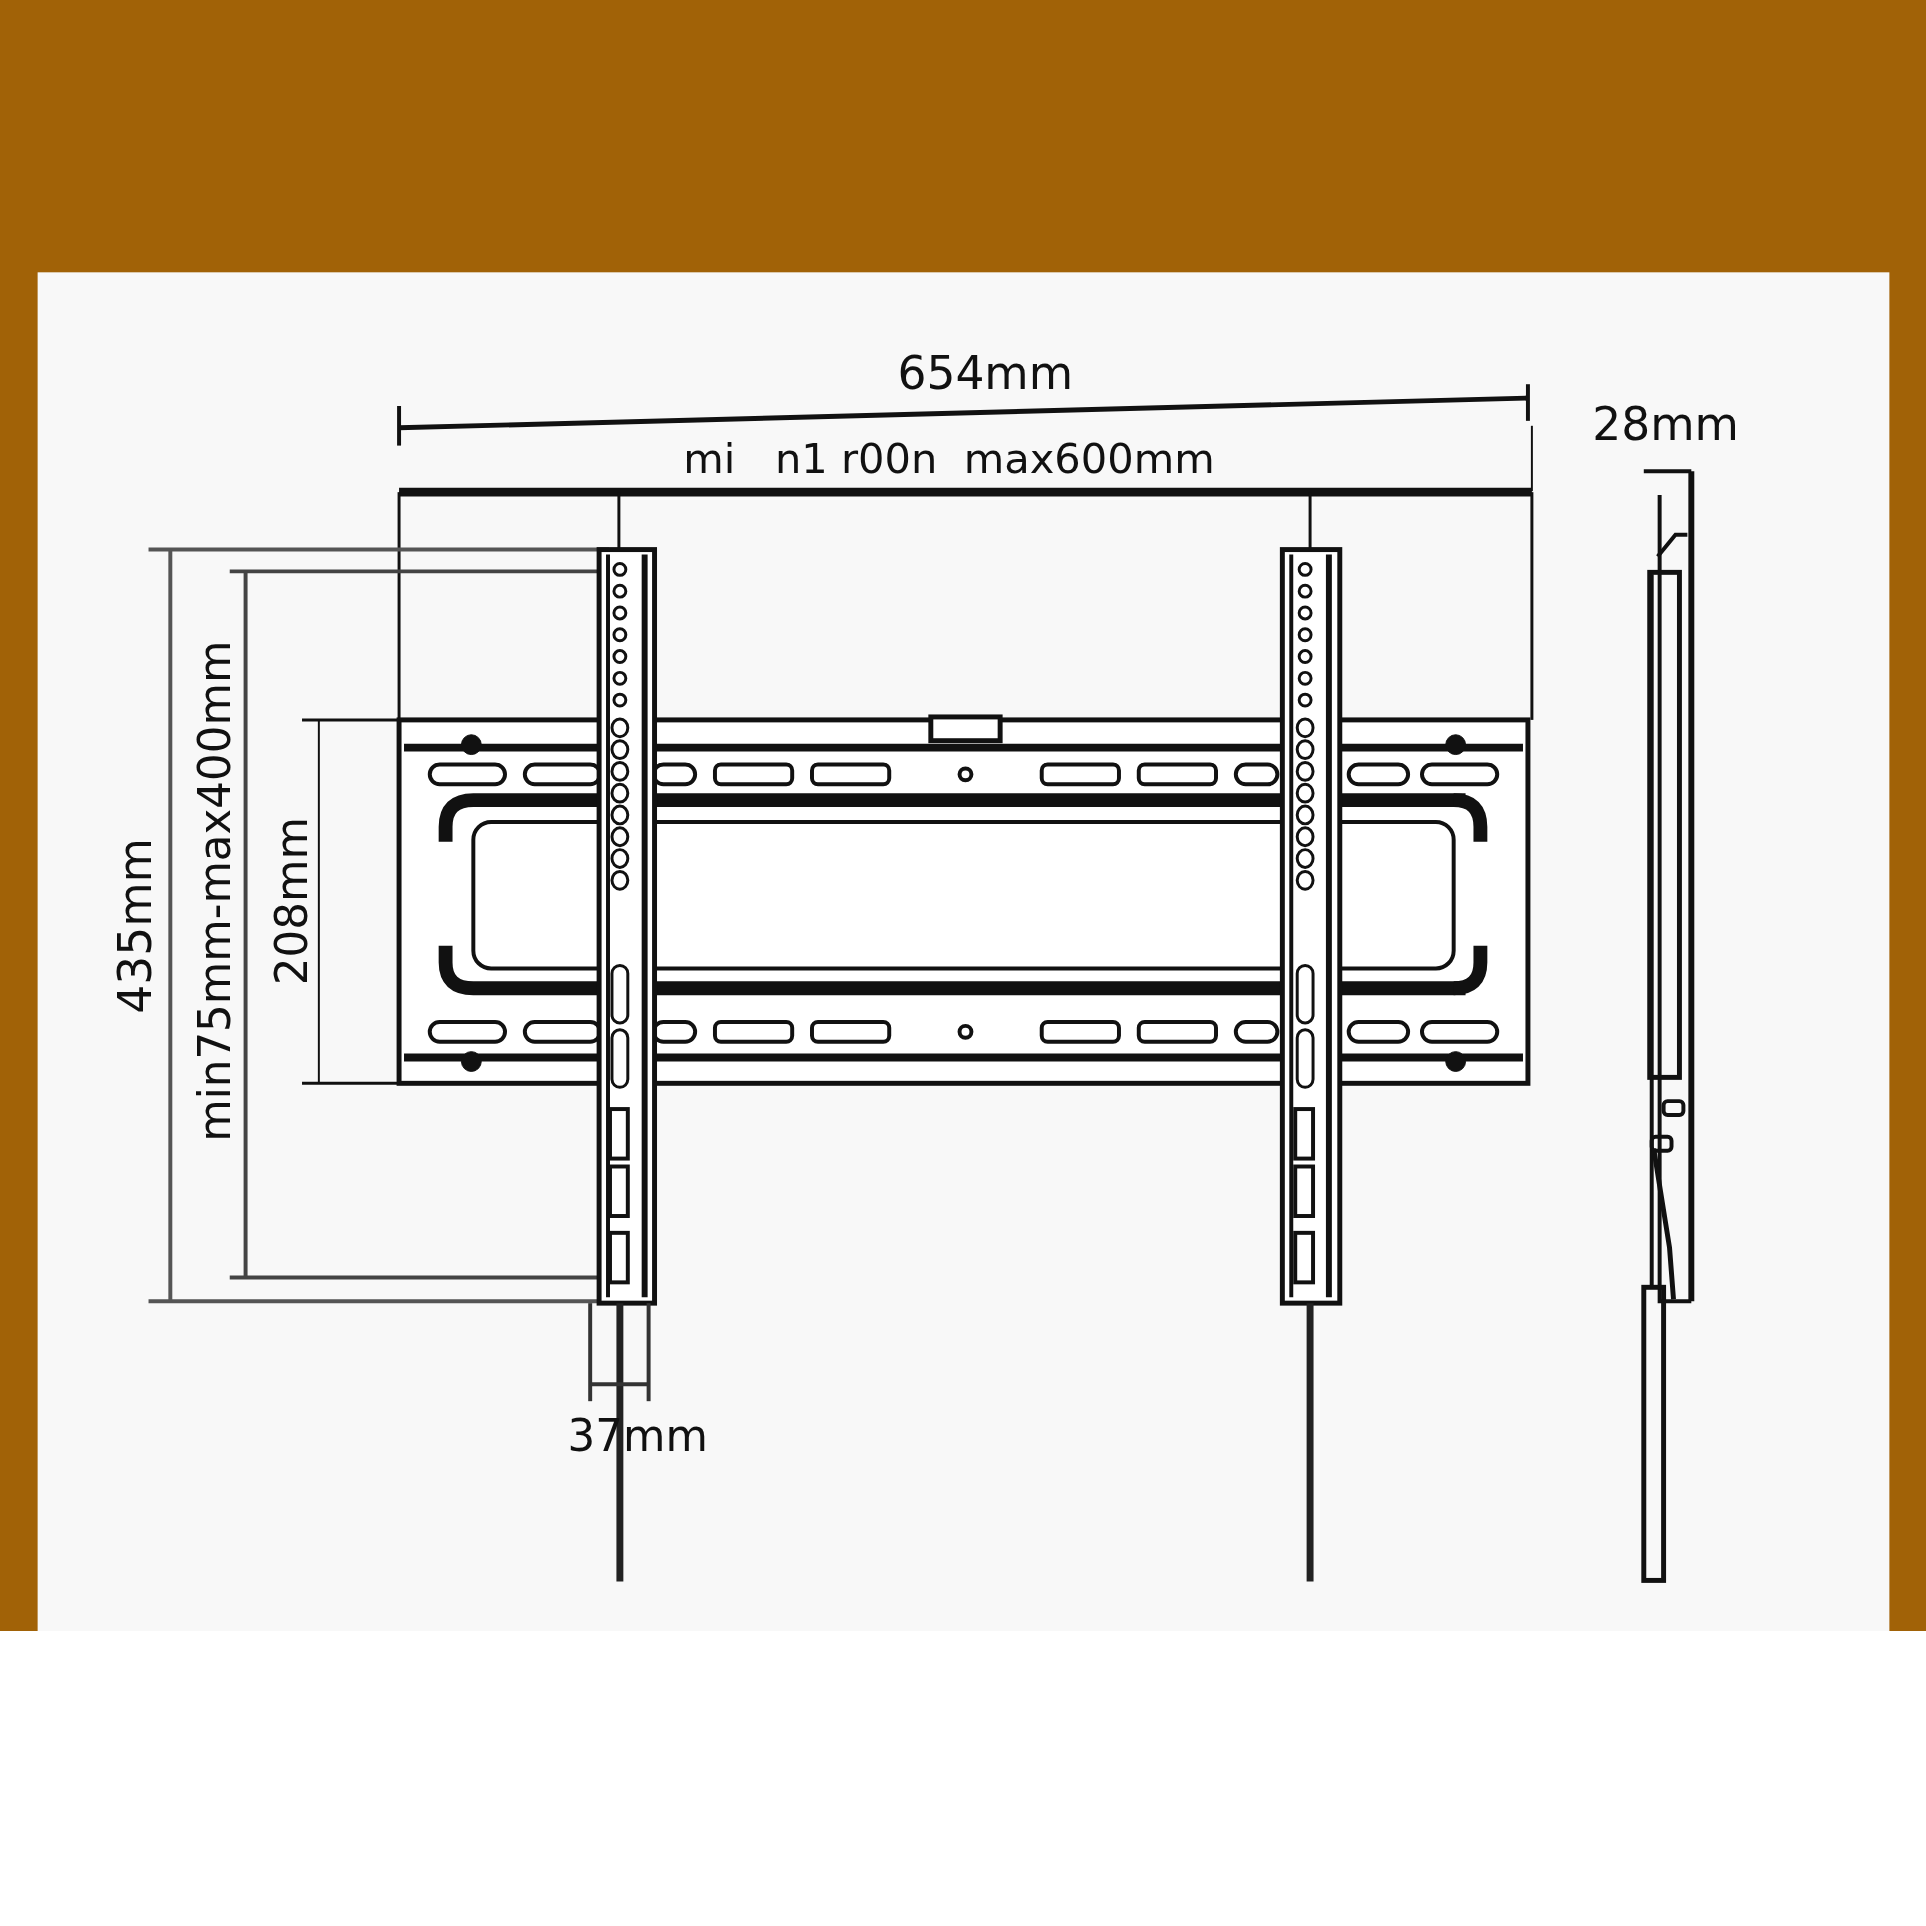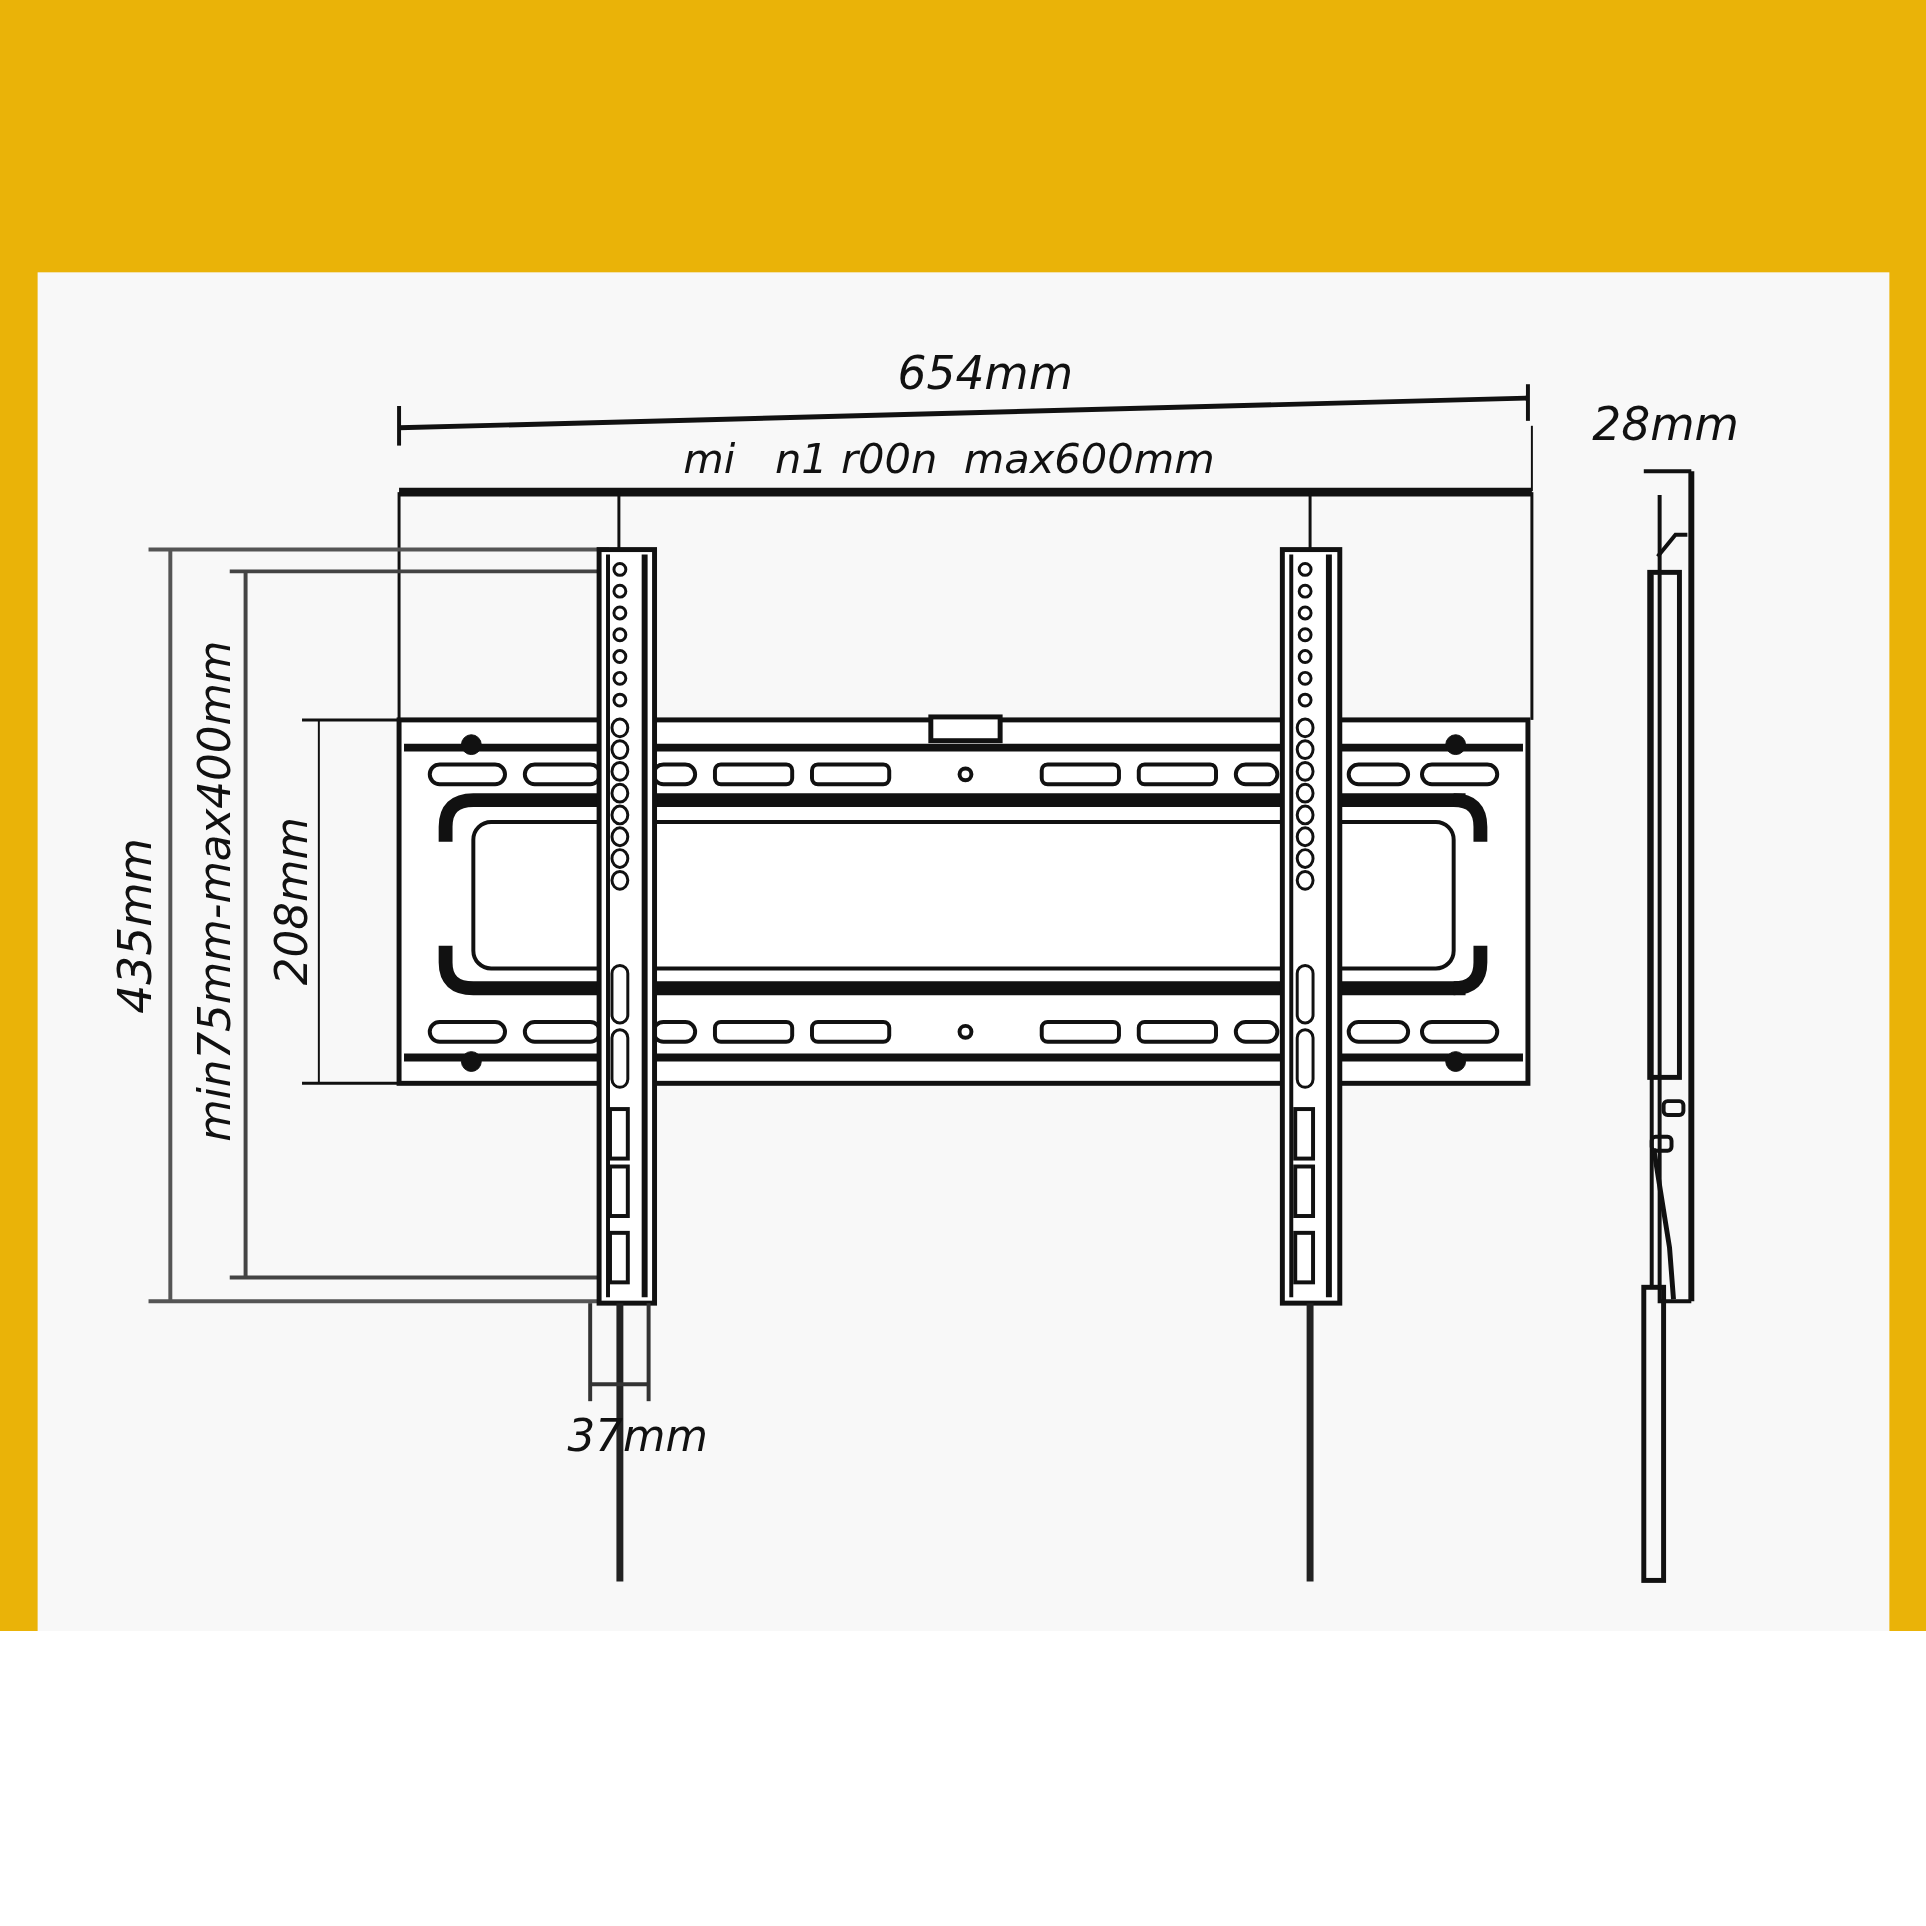--- a/index.html
+++ b/index.html
@@ -1,16 +1,16 @@
 <!DOCTYPE html>
 <html><head>
 <meta charset="utf-8">
 <style>
   html, body { margin: 0; padding: 0; background: #ffffff; }
-  #canvas { position: relative; width: 1927px; height: 1631px; background: #eab308; overflow: hidden; font-style: italic; }
+  #canvas { position: relative; width: 1927px; height: 1631px; background: #a16207; overflow: hidden; }
   #canvas svg { position: absolute; left: 0; top: 0; }
   .lbl { font-family: "DejaVu Sans", "Liberation Sans", sans-serif; fill: #111111; }
 </style>
 </head>
 <body>
 
 <div id="canvas">
 <svg width="1927" height="1927" viewBox="0 0 1946 1946" xmlns="http://www.w3.org/2000/svg">
 
   <rect x="38" y="275" width="1870" height="1460" fill="#f8f8f8"></rect>

